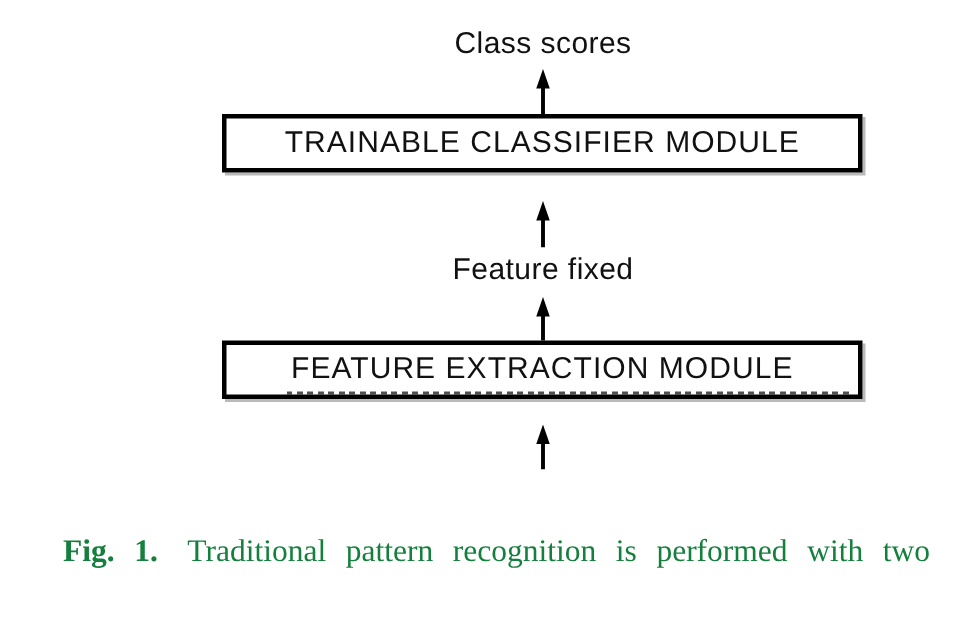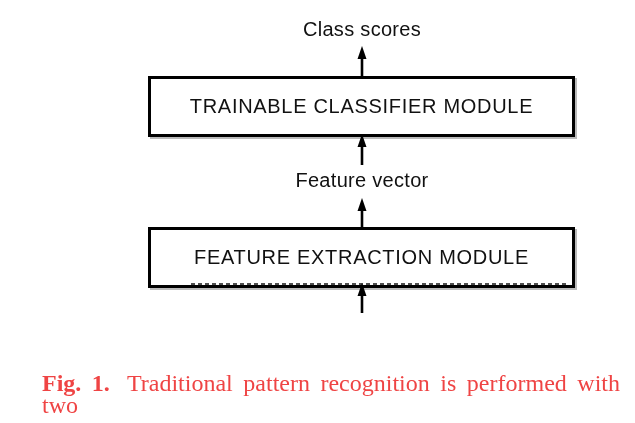--- a/index.html
+++ b/index.html
@@ -29,21 +29,21 @@
   }
   .label-top    { top: 18px; }
   .label-mid    { top: 169px; }
   .label-bottom { top: 320px; }
 
   
   .module-box {
     position: absolute;
     left: 148px;
     width: 427px;
-    height: 61px;
+    height: 39px;
     box-sizing: border-box;
     border: 3px solid #000;
     background: #fff;
     display: flex;
     align-items: center;
     justify-content: center;
     box-shadow: 2px 2px 0 rgba(130,130,130,0.55);
   }
   .box-1 { top: 76px; }
   .box-2 { top: 227px; align-items: center; }
@@ -76,26 +76,26 @@
   .arrow-a { top: 46px;  height: 30px; }
   .arrow-b { top: 134px; height: 31px; }
   .arrow-c { top: 198px; height: 30px; }
   .arrow-d { top: 283px; height: 30px; }
   .arrow svg { display: block; width: 14px; height: 100%; }
 
   
   .caption {
     position: absolute;
     left: 42px;
-    top: 372px;
+    top: 356px;
     width: 578px;
     font-family: "Liberation Serif", serif;
-    font-size: 24px;
+    font-size: 21px;
     line-height: 22px;
-    color: #ef4444;
+    color: #15803d;
   }
   .cap-line { white-space: normal; }
   .cap-justify {
     text-align: justify;
     text-align-last: justify;
   }
   .cap-tag {
     font-weight: bold;
     margin-right: 7px;
   }
@@ -118,21 +118,21 @@
     <span class="module-label">TRAINABLE CLASSIFIER MODULE</span>
   </div>
 
   <div class="arrow arrow-b">
     <svg viewBox="0 0 14 31" preserveAspectRatio="none">
       <line x1="7" y1="9" x2="7" y2="31" stroke="#000" stroke-width="2.6"></line>
       <polygon points="7,0 2.5,13 11.5,13" fill="#000"></polygon>
     </svg>
   </div>
 
-  <div class="flow-label label-mid">Feature vector</div>
+  <div class="flow-label label-mid">Feature fixed</div>
 
   <div class="arrow arrow-c">
     <svg viewBox="0 0 14 30" preserveAspectRatio="none">
       <line x1="7" y1="9" x2="7" y2="30" stroke="#000" stroke-width="2.6"></line>
       <polygon points="7,0 2.5,13 11.5,13" fill="#000"></polygon>
     </svg>
   </div>
 
   <div class="module-box box-2">
     <span class="module-label">FEATURE EXTRACTION MODULE</span>

